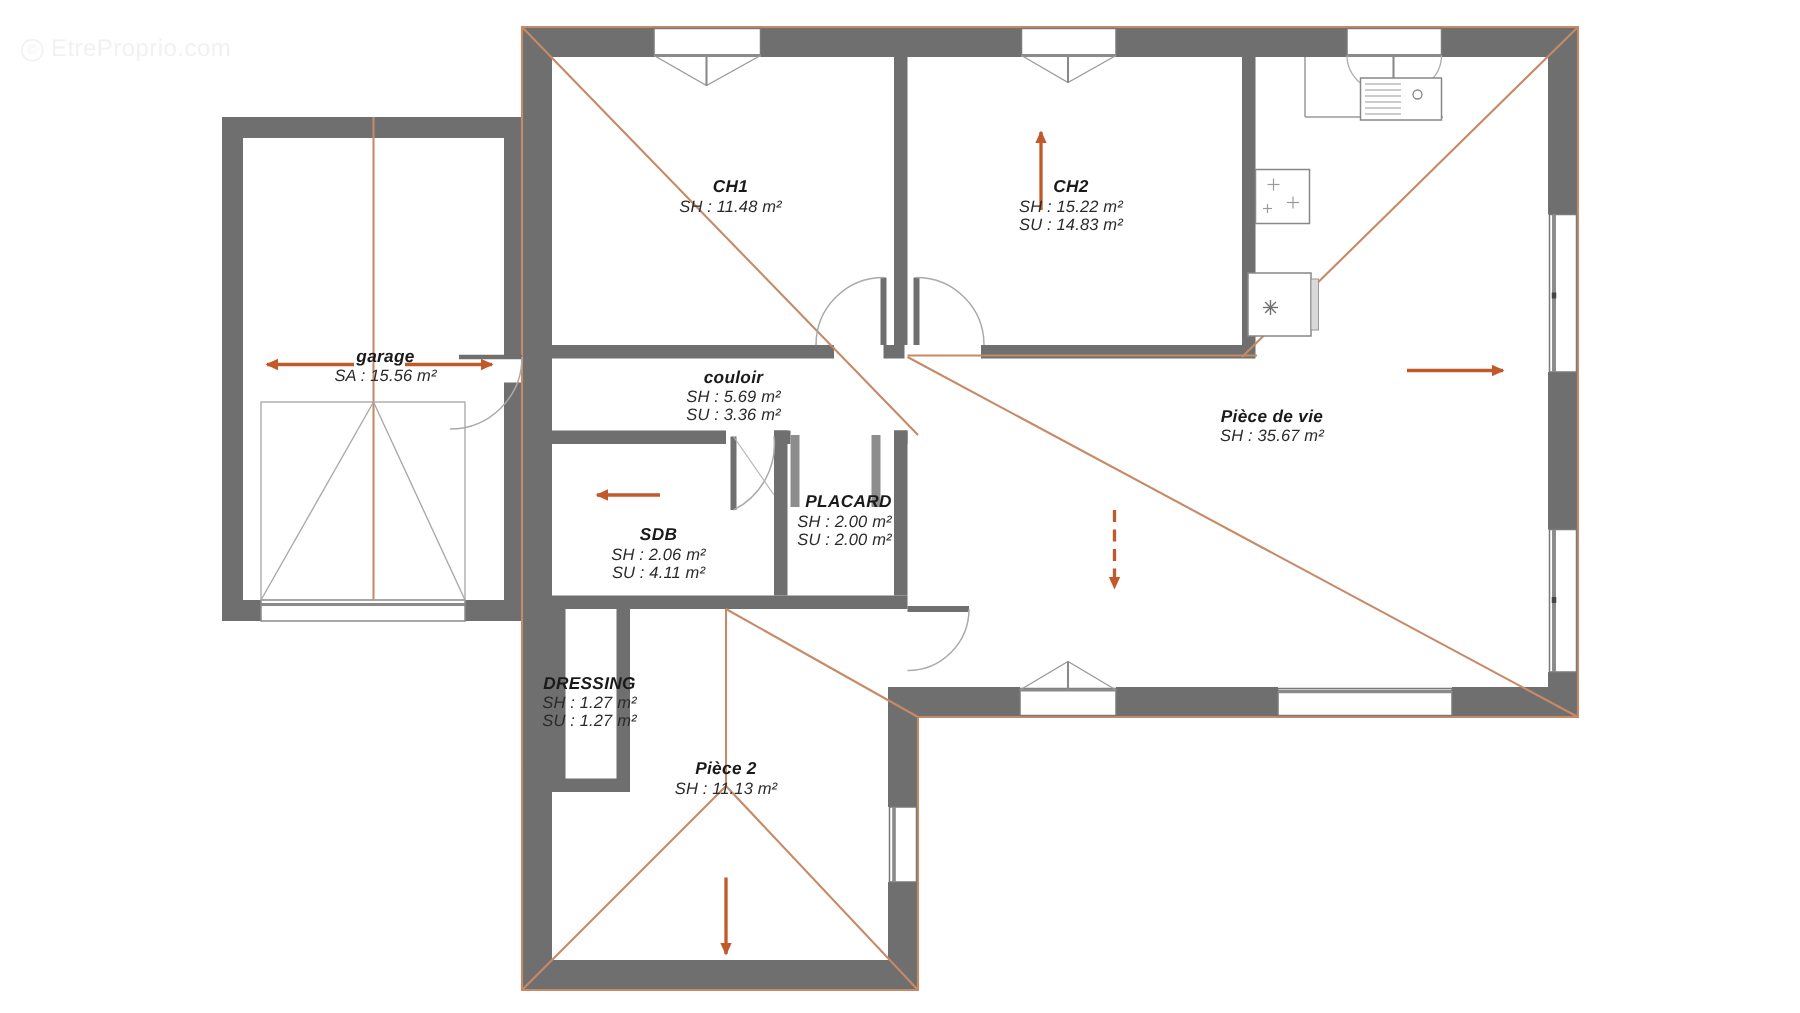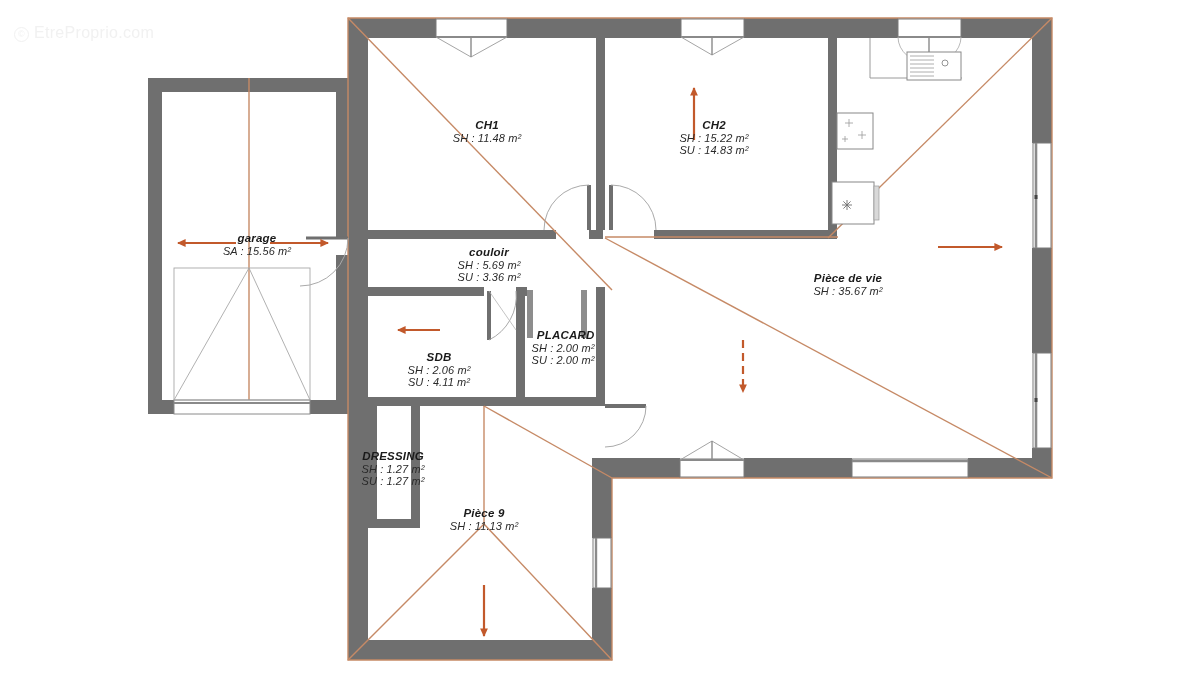--- a/index.html
+++ b/index.html
@@ -360,21 +360,21 @@
     <span class="rl-area">SH : 35.67 m²</span>
   </div>
 
   <div class="room-label" style="left:393px; top:449px;">
     <span class="rl-name">DRESSING</span>
     <span class="rl-area">SH : 1.27 m²</span>
     <span class="rl-area">SU : 1.27 m²</span>
   </div>
 
   <div class="room-label" style="left:484px; top:506px;">
-    <span class="rl-name">Pièce 9</span>
+    <span class="rl-name">Pièce 2</span>
     <span class="rl-area">SH : 11.13 m²</span>
   </div>
 
   <div class="watermark">
     <span class="wm-mark">©</span><span>EtreProprio.com</span>
   </div>
 
 </div>
 
 </body></html>

